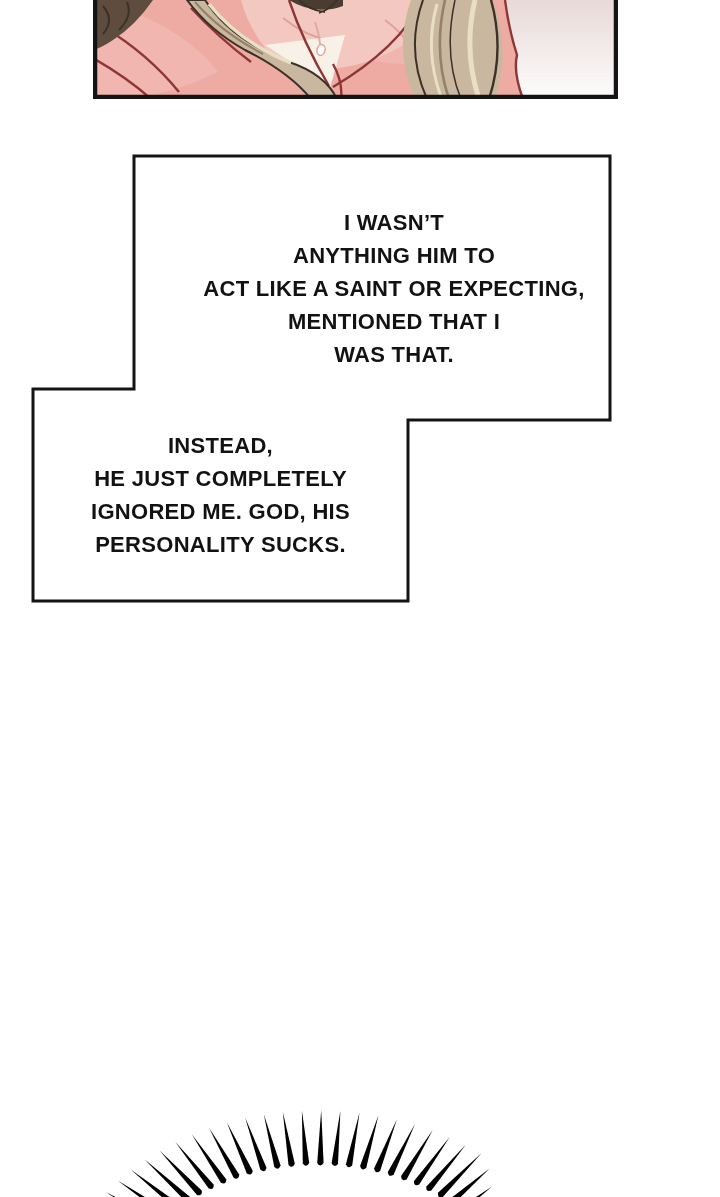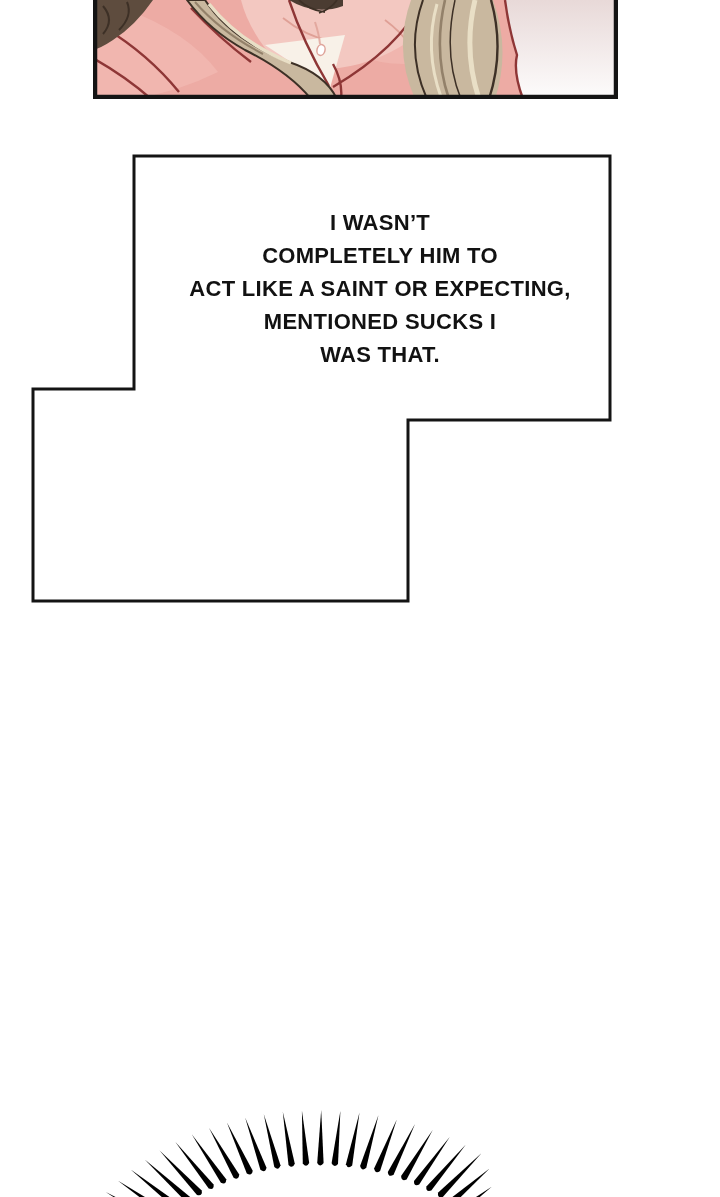--- a/index.html
+++ b/index.html
@@ -8,21 +8,21 @@
     overflow:hidden;font-family:"Liberation Sans",sans-serif;
   }
   .art-panel{position:absolute;left:93px;top:0;width:525px;height:99px;}
   .art-panel svg{display:block;width:525px;height:99px;}
   .bubbles-svg{position:absolute;left:0;top:0;width:720px;height:650px;}
   .bubble-text{
     position:absolute;display:flex;flex-direction:column;justify-content:center;
     align-items:center;text-align:center;font-weight:700;font-size:22px;
     line-height:33px;color:#121212;letter-spacing:0.3px;white-space:nowrap;
   }
-  .bubble-text-1{left:118px;top:157px;width:524px;height:262px;}
+  .bubble-text-1{left:132px;top:157px;width:524px;height:262px;}
   .bubble-text-2{left:33px;top:389px;width:375px;height:212px;}
   #burst{position:absolute;left:0;top:0;width:720px;height:1197px;filter:blur(0.45px);pointer-events:none;}
 </style>
 </head>
 <body>
 
 <div class="page">
 
   <div class="art-panel">
     <svg viewBox="0 0 525 99" preserveAspectRatio="none">
@@ -81,26 +81,32 @@
       <path d="M2,0 L2,97 L523,97 L523,0" fill="none" stroke-width="4.5" stroke="#141414"></path>
     </svg>
   </div>
 
   <svg class="bubbles-svg" viewBox="0 0 720 650">
     <path d="M134,156 L610,156 L610,420 L408,420 L408,601 L33,601 L33,389 L134,389 Z" stroke-width="3" stroke-linejoin="miter" fill="#ffffff" stroke="#141414"></path>
   </svg>
 
   <div class="bubble-text bubble-text-1">
     <div>I WASN’T</div>
-    <div>COMPLETELY HIM TO</div>
+    <div>ANYTHING HIM TO</div>
     <div>ACT LIKE A SAINT OR EXPECTING,</div>
-    <div>MENTIONED SUCKS I</div>
+    <div>MENTIONED THAT I</div>
     <div>WAS THAT.</div>
   </div>
 
+  <div class="bubble-text bubble-text-2">
+    <div>INSTEAD,</div>
+    <div>HE JUST COMPLETELY</div>
+    <div>IGNORED ME. GOD, HIS</div>
+    <div>PERSONALITY SUCKS.</div>
+  </div>
 
   <svg id="burst" viewBox="0 0 720 1197">
       <path d="M95.0,1204.0 L152.4,1229.2 Q155.4,1234.3 149.5,1235.0 Z" fill="#000000"></path>
       <path d="M105.7,1191.9 L160.6,1220.4 Q163.3,1225.7 157.4,1226.0 Z" fill="#000000"></path>
       <path d="M117.7,1180.4 L169.7,1212.1 Q172.1,1217.6 166.1,1217.4 Z" fill="#000000"></path>
       <path d="M130.7,1169.6 L179.7,1204.3 Q181.6,1209.9 175.7,1209.3 Z" fill="#000000"></path>
       <path d="M144.7,1159.6 L190.3,1197.1 Q191.8,1202.8 186.0,1201.8 Z" fill="#000000"></path>
       <path d="M159.6,1150.4 L201.7,1190.5 Q202.8,1196.3 197.0,1194.9 Z" fill="#000000"></path>
       <path d="M175.4,1142.0 L213.6,1184.5 Q214.3,1190.4 208.7,1188.5 Z" fill="#000000"></path>
       <path d="M191.9,1134.5 L226.2,1179.2 Q226.3,1185.1 220.9,1182.8 Z" fill="#000000"></path>

